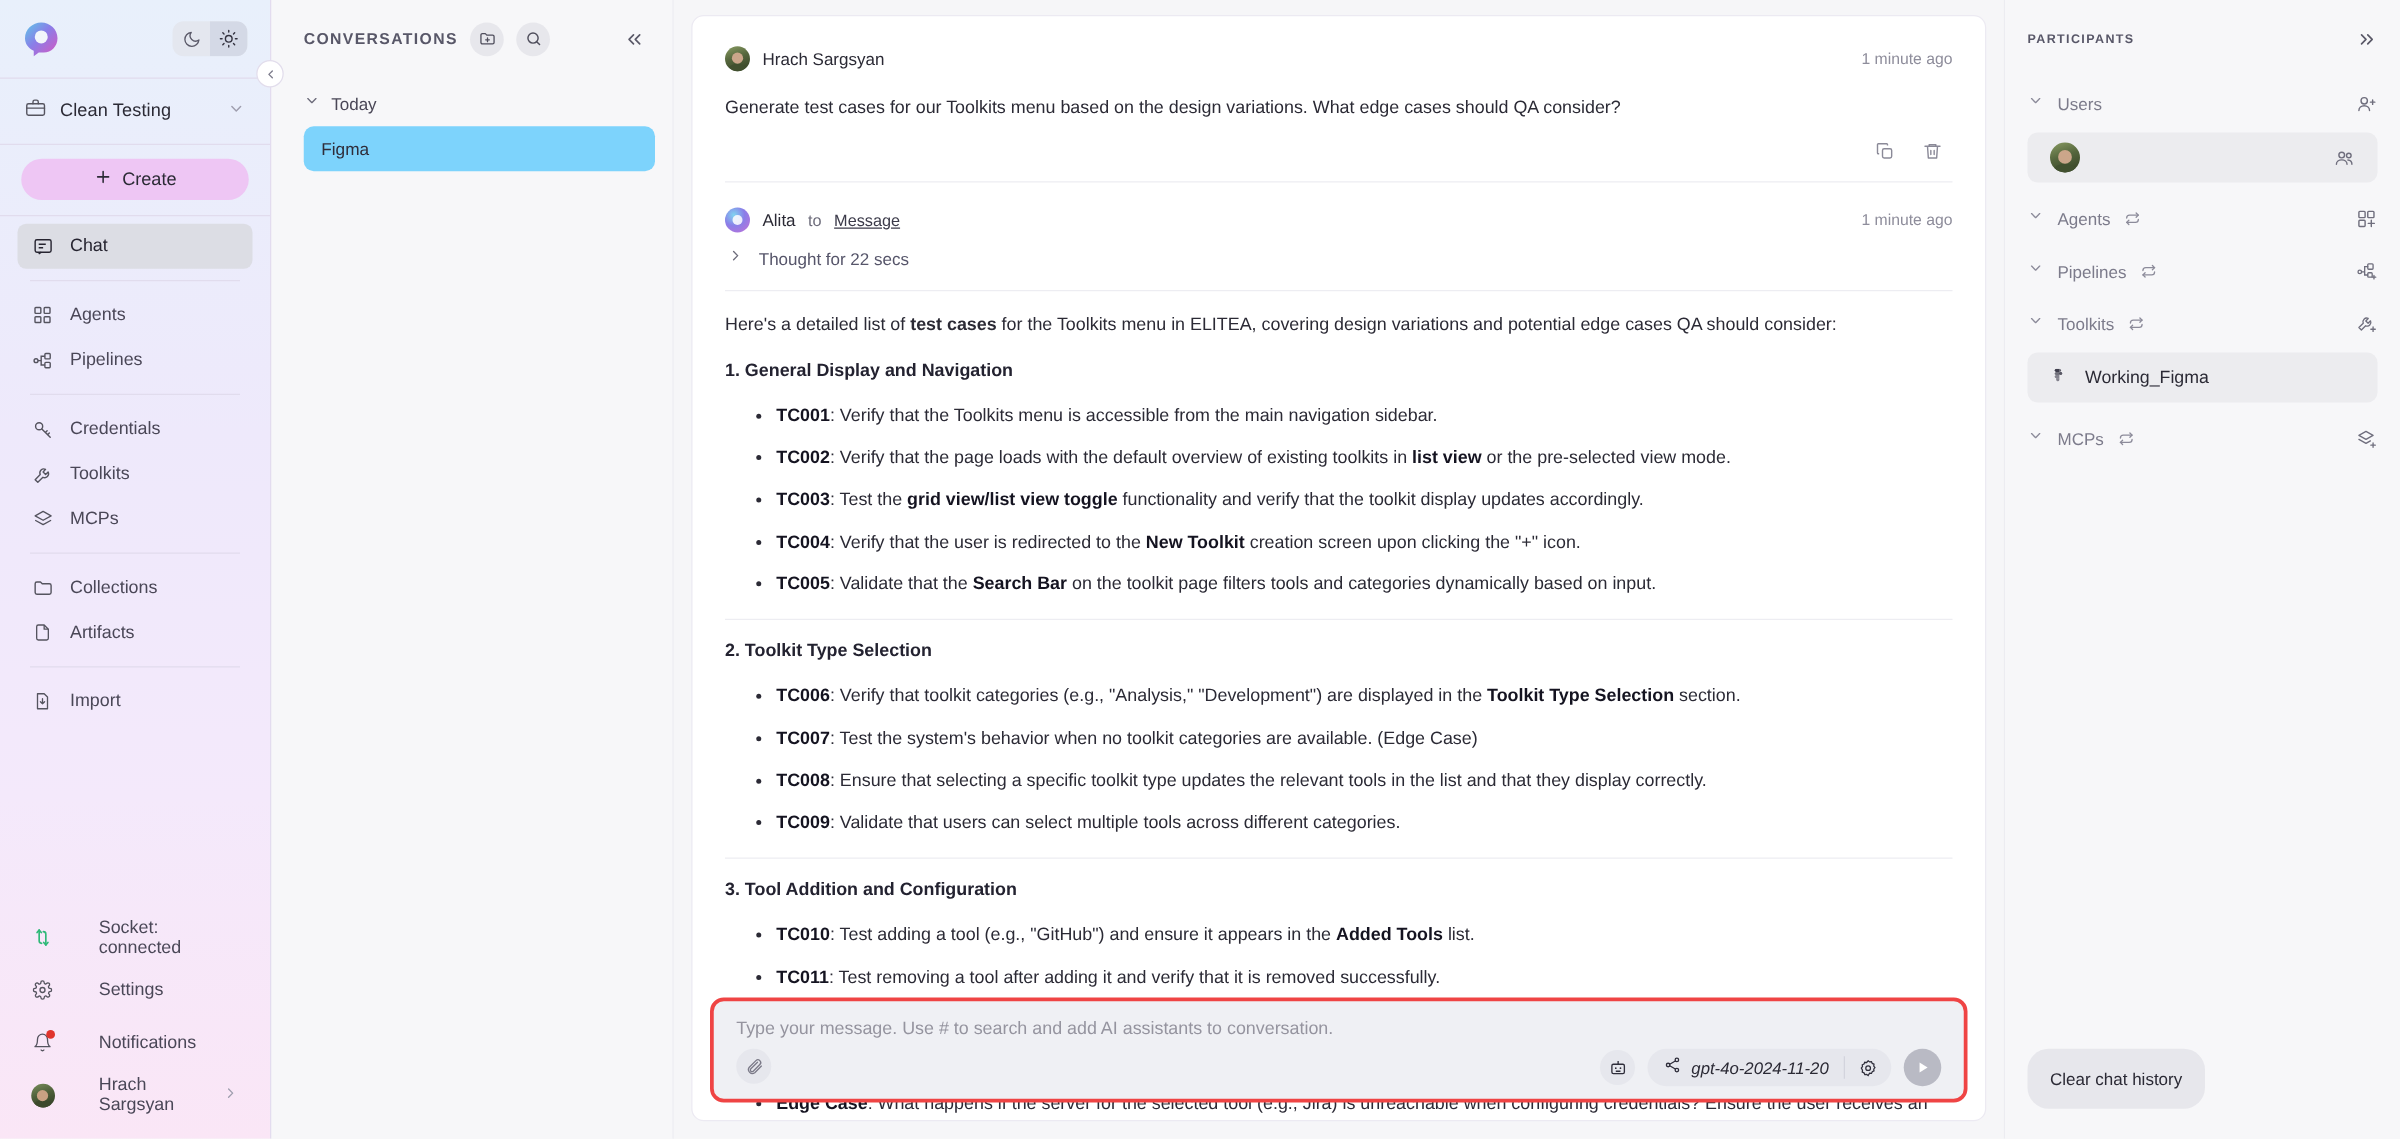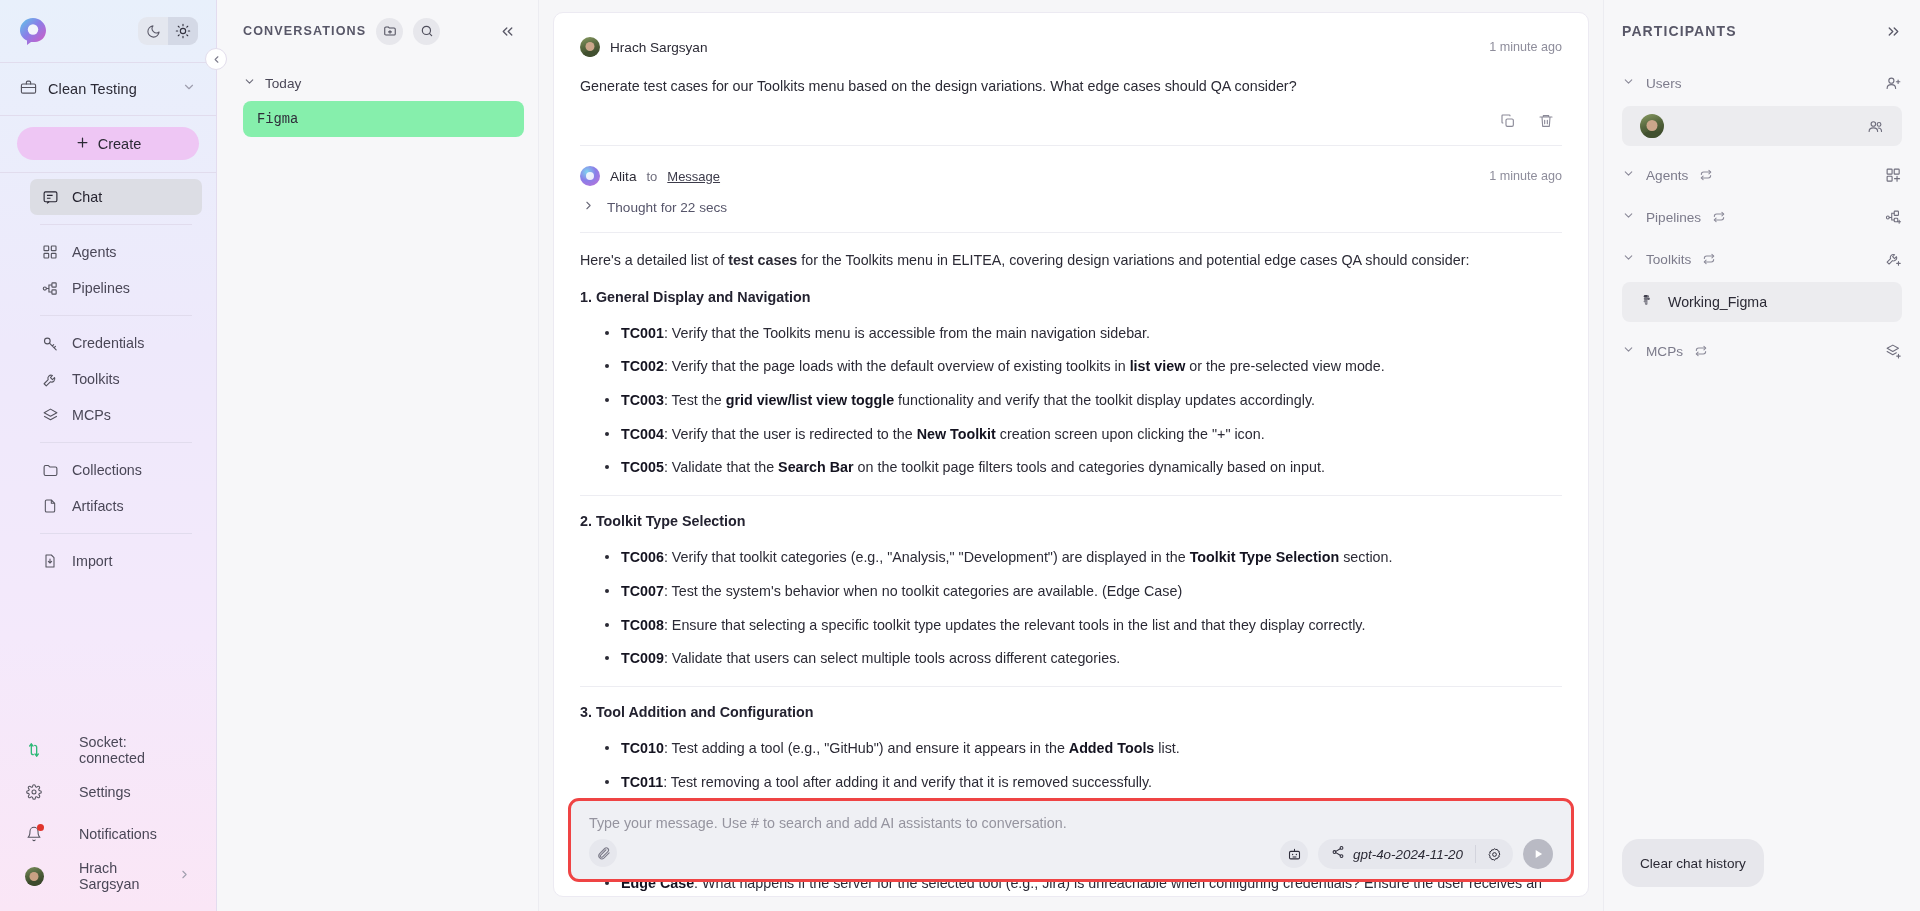--- a/index.html
+++ b/index.html
@@ -45,21 +45,21 @@
   .workspace .ws-label { font-size: 14.5px; color: #2b2a35; letter-spacing: .1px; }
   .workspace .chev { margin-left: auto; }
 
   .create-wrap { padding: 11px 17px 12px 17px; }
   .create-btn {
     height: 33px; border-radius: 17px; background: #eec6f4;
     display: flex; align-items: center; justify-content: center; gap: 8px;
     cursor: pointer; font-size: 14.5px; color: #2b2a35;
   }
 
-  .nav { padding: 0 14px; display: flex; flex-direction: column; margin-left: 16px; }
+  .nav { padding: 0 14px; display: flex; flex-direction: column; }
   .nav-group { padding: 6px 0; }
   .nav-item {
     height: 36px; display: flex; align-items: center; gap: 13px;
     padding: 0 11px; border-radius: 7px; cursor: pointer;
     font-size: 14.3px; color: #4a4757;
   }
   .nav-item.active { background: #dcdde4; color: #262430; }
   .nav-item .ico { width: 18px; height: 18px; display:flex; align-items:center; justify-content:center; flex:0 0 18px; }
   .nav-sep { height: 1px; background: #e1dced; margin: 3px 10px; }
 
@@ -116,21 +116,21 @@
   .conv-group {
     height: 30px; display: flex; align-items: center; gap: 9px;
     padding-left: 12px; cursor: pointer;
   }
   .conv-group-label { font-size: 13.6px; color: #4a4757; }
   .conv-item {
     height: 36px; display: flex; align-items: center; padding: 0 14px;
     border-radius: 8px; margin: 3px 0 0 12px; cursor: pointer;
     font-size: 13.8px; color: #2f2d3a;
   }
-  .conv-item.selected { background: #86efac; font-family: Liberation Mono, monospace; }
+  .conv-item.selected { background: #7dd3fc; }
 
   
   .main {
     flex: 1 1 auto; height: 911px; background: #f6f6f8;
     padding: 12px 14px 14px 14px;
     display: flex; flex-direction: column; position: relative;
     min-width: 0;
   }
   .chat-card {
     flex: 1 1 auto; background: #fff; border-radius: 10px;
@@ -246,21 +246,21 @@
     display:flex; align-items:center; justify-content:center; cursor:pointer;
   }
 
   
   .participants {
     width: 317px; flex: 0 0 317px; height: 911px; background: #f7f7f9;
     border-left: 1px solid #ececf1; display: flex; flex-direction: column;
     padding: 0 18px;
   }
   .pt-head { height: 62px; display: flex; align-items: center; }
-  .pt-title { font-size: 14px; letter-spacing: 1.1px; color: #585768; font-weight: 600; }
+  .pt-title { font-size: 10px; letter-spacing: 1.1px; color: #585768; font-weight: 600; }
   .pt-collapse { margin-left: auto; cursor: pointer; display:flex; }
 
   .pt-section {
     height: 42px; display: flex; align-items: center; gap: 11px; cursor: pointer;
   }
   .pt-sec-label { font-size: 13.6px; color: #7c7b8b; }
   .pt-sec-refresh { display:flex; cursor:pointer; }
   .pt-sec-action { margin-left: auto; display:flex; cursor:pointer; }
 
   .pt-row {

